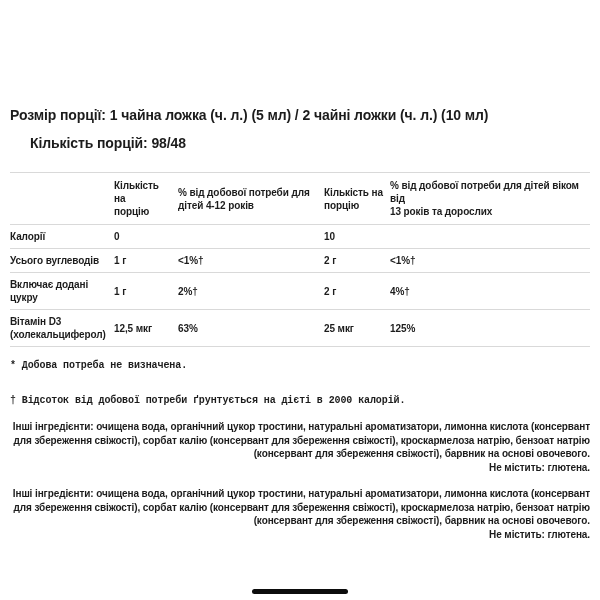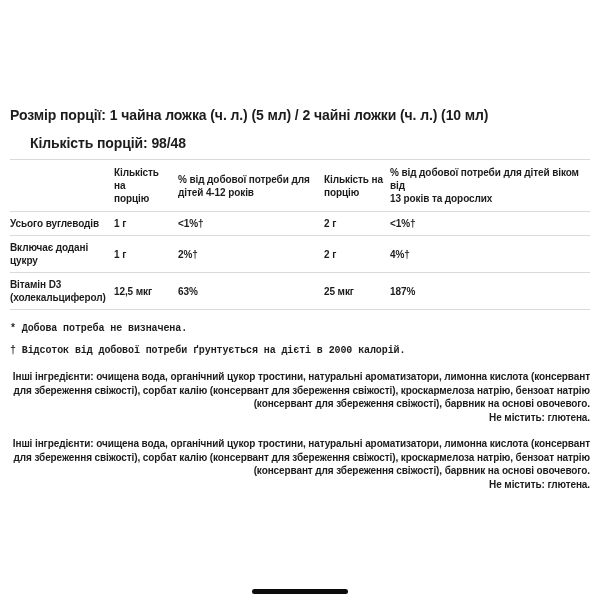--- a/index.html
+++ b/index.html
@@ -15,21 +15,21 @@
   }
   .content { padding: 108px 10px 0 10px; }
 
   .top-line { font-size: 14px; line-height: 15px; }
   .top-line + .top-line { margin-top: 13px; padding-left: 20px; }
 
   table.facts {
     width: 580px;
     table-layout: fixed;
     border-collapse: collapse;
-    margin-top: 8px;
+    margin-top: 21px;
     font-size: 10px;
     border-bottom: 1px solid #d9d9d9;
   }
   table.facts col.c1 { width: 104px; }
   table.facts col.c2 { width: 64px; }
   table.facts col.c3 { width: 146px; }
   table.facts col.c4 { width: 66px; }
   table.facts col.c5 { width: 200px; }
   table.facts th, table.facts td {
     border-top: 1px solid #d9d9d9;
@@ -37,21 +37,21 @@
     vertical-align: middle;
     font-weight: 700;
     padding: 5px 6px 5px 0;
     line-height: 13px;
   }
   table.facts thead th { white-space: pre-line; vertical-align: middle; padding-top: 6px; padding-bottom: 6px; }
   td.row-label { white-space: pre-line; }
 
   .footnotes { margin-top: 12px; }
   .footnote { font-size: 10px; line-height: 13px; font-family: Liberation Mono, monospace; }
-  .footnote + .footnote { margin-top: 9px; }
+  .footnote + .footnote { margin-top: 22px; }
 
   .ingredients-block { margin-top: 13px; font-size: 10px; line-height: 13.5px; text-align: right; }
   .ingredients-block + .ingredients-block { margin-top: 13px; }
 
   .home-indicator {
     position: absolute;
     left: 50%; transform: translateX(-50%);
     bottom: 6px;
     width: 96px; height: 5px;
     border-radius: 3px;
@@ -82,41 +82,48 @@
         <th>% від добової потреби для
 дітей 4-12 років</th>
         <th>Кількість на
 порцію</th>
         <th>% від добової потреби для дітей віком від
 13 років та дорослих</th>
       </tr>
     </thead>
     <tbody>
       <tr>
+        <td class="row-label">Калорії</td>
+        <td>0</td>
+        <td></td>
+        <td>10</td>
+        <td></td>
+      </tr>
+      <tr>
         <td class="row-label">Усього вуглеводів</td>
         <td>1 г</td>
         <td>&lt;1%†</td>
         <td>2 г</td>
         <td>&lt;1%†</td>
       </tr>
       <tr>
         <td class="row-label">Включає додані
 цукру</td>
         <td>1 г</td>
         <td>2%†</td>
         <td>2 г</td>
         <td>4%†</td>
       </tr>
       <tr>
         <td class="row-label">Вітамін D3
 (холекальциферол)</td>
         <td>12,5 мкг</td>
         <td>63%</td>
         <td>25 мкг</td>
-        <td>187%</td>
+        <td>125%</td>
       </tr>
     </tbody>
   </table>
 
   <div class="footnotes">
     <div class="footnote">* Добова потреба не визначена.</div>
     <div class="footnote">† Відсоток від добової потреби ґрунтується на дієті в 2000 калорій.</div>
   </div>
 
   <div class="ingredients-block">

